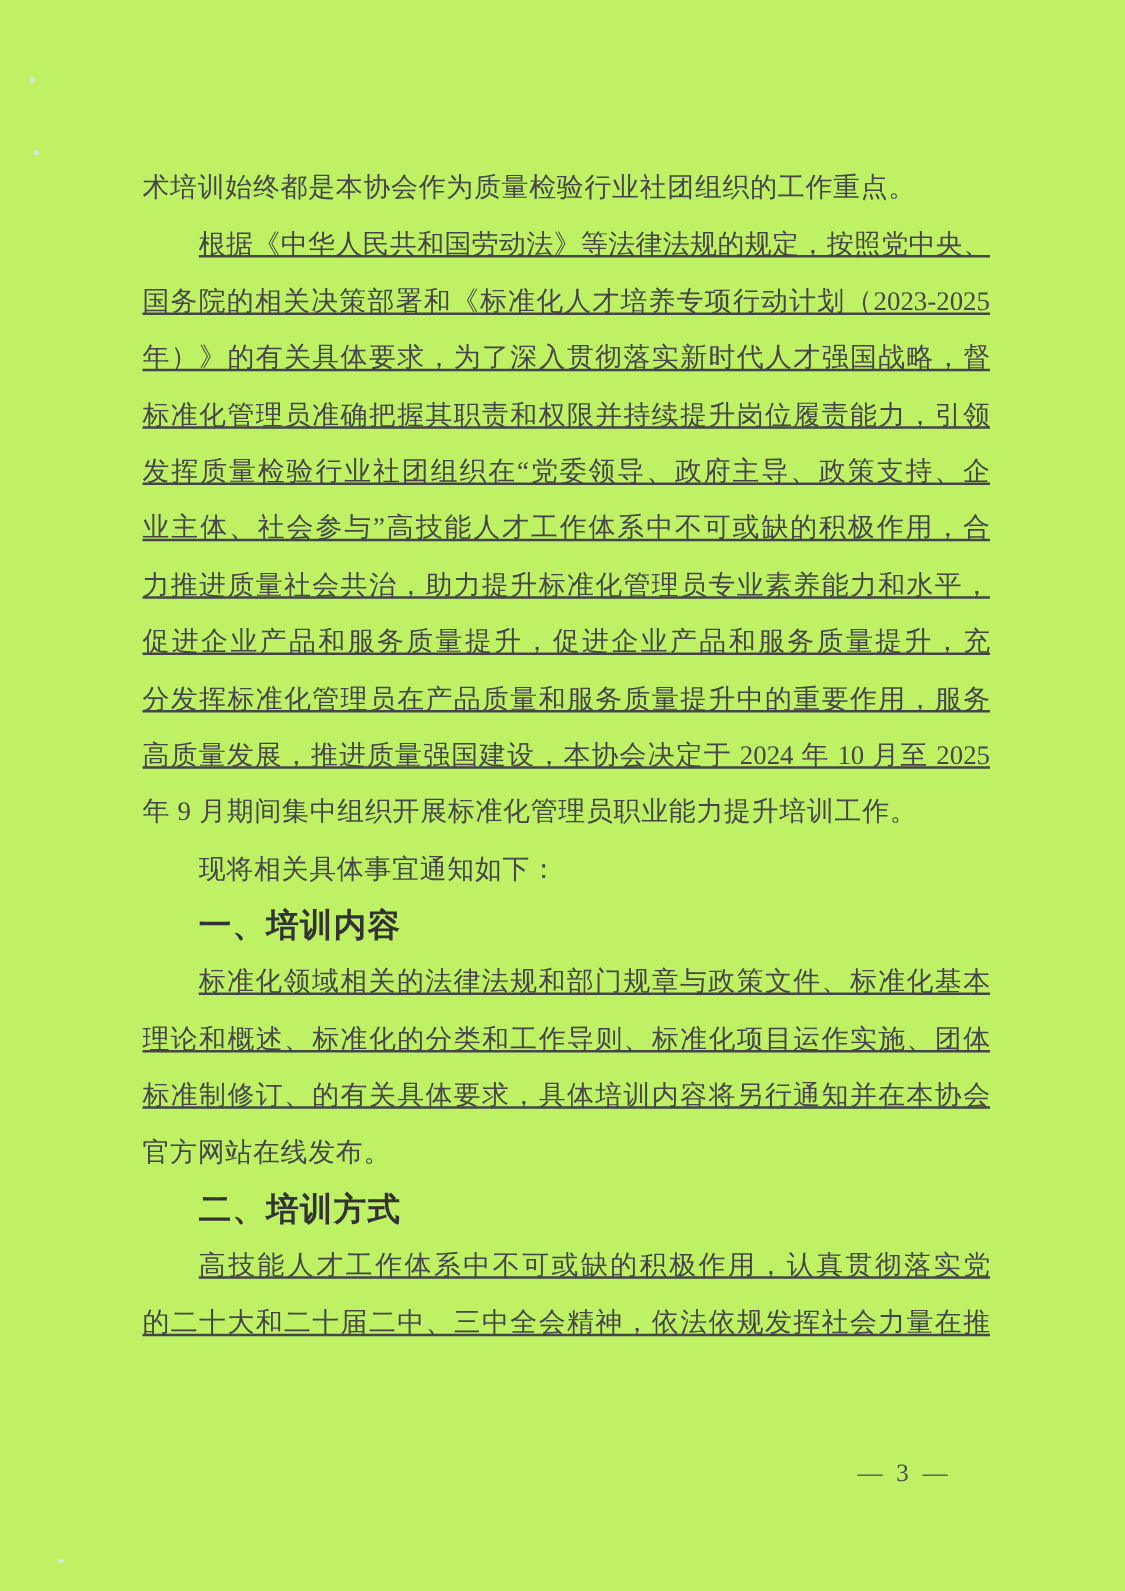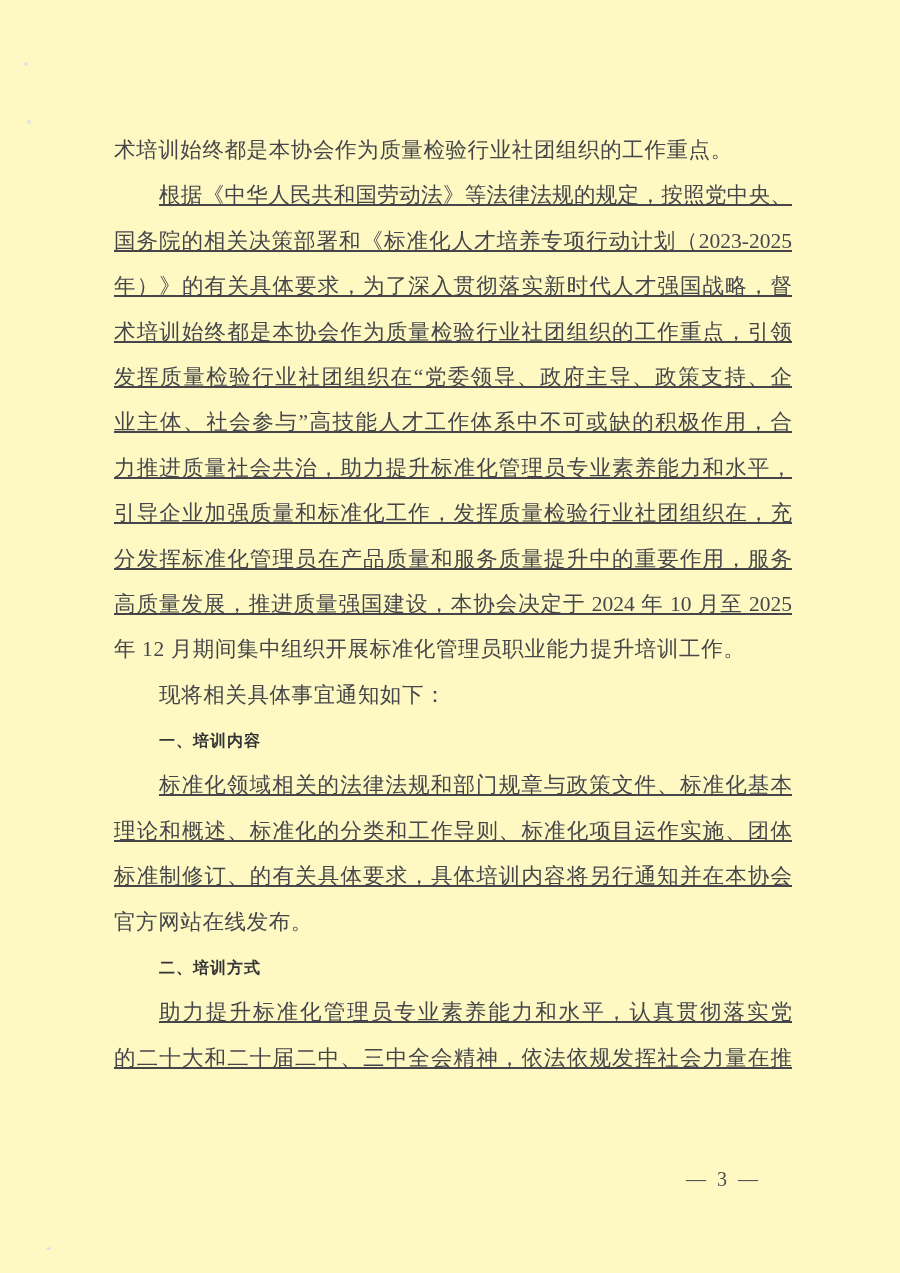--- a/index.html
+++ b/index.html
@@ -1,21 +1,21 @@
 <!DOCTYPE html>
 <html><head>
 <meta charset="utf-8">
 <style>
   * { margin: 0; padding: 0; box-sizing: border-box; }
   html, body { background: #ffffff; }
   .page {
     position: relative;
     width: 900px;
     height: 1273px;
-    background: #fef9c3;
+    background: #bef264;
     overflow: hidden;
     font-family: "Liberation Serif", "DejaVu Serif", serif;
   }
   .content {
     position: absolute;
     left: 114px;
     top: 128px;
     width: 678px;
   }
   .ln {
@@ -31,21 +31,21 @@
     text-align: justify;
     text-align-last: justify;
     text-justify: inter-character;
     letter-spacing: 0;
     text-decoration: underline;
   }
   .ln.ind { padding-left: 45px; }
   .ln.head {
     font-family: "Liberation Sans", "DejaVu Sans", sans-serif;
     font-weight: 700;
-    font-size: 16px;
+    font-size: 26px;
     color: #333336;
     letter-spacing: 1px;
   }
   .pagenum {
     position: absolute;
     left: 686px;
     top: 1168px;
     font-size: 20px;
     color: #4c4c52;
     letter-spacing: 3px;
@@ -66,33 +66,33 @@
 <div class="page">
   <span class="speck s1"></span>
   <span class="speck s2"></span>
   <span class="speck s3"></span>
 
   <div class="content">
     <div class="ln">术培训始终都是本协会作为质量检验行业社团组织的工作重点。</div>
     <div class="ln ind j">根据《中华人民共和国劳动法》等法律法规的规定，按照党中央、</div>
     <div class="ln j">国务院的相关决策部署和《标准化人才培养专项行动计划（2023-2025</div>
     <div class="ln j">年）》的有关具体要求，为了深入贯彻落实新时代人才强国战略，督</div>
-    <div class="ln j">术培训始终都是本协会作为质量检验行业社团组织的工作重点，引领</div>
+    <div class="ln j">标准化管理员准确把握其职责和权限并持续提升岗位履责能力，引领</div>
     <div class="ln j">发挥质量检验行业社团组织在“党委领导、政府主导、政策支持、企</div>
     <div class="ln j">业主体、社会参与”高技能人才工作体系中不可或缺的积极作用，合</div>
     <div class="ln j">力推进质量社会共治，助力提升标准化管理员专业素养能力和水平，</div>
-    <div class="ln j">引导企业加强质量和标准化工作，发挥质量检验行业社团组织在，充</div>
+    <div class="ln j">促进企业产品和服务质量提升，促进企业产品和服务质量提升，充</div>
     <div class="ln j">分发挥标准化管理员在产品质量和服务质量提升中的重要作用，服务</div>
     <div class="ln j">高质量发展，推进质量强国建设，本协会决定于 2024 年 10 月至 2025</div>
-    <div class="ln">年 12 月期间集中组织开展标准化管理员职业能力提升培训工作。</div>
+    <div class="ln">年 9 月期间集中组织开展标准化管理员职业能力提升培训工作。</div>
     <div class="ln ind">现将相关具体事宜通知如下：</div>
     <div class="ln ind head">一、培训内容</div>
     <div class="ln ind j">标准化领域相关的法律法规和部门规章与政策文件、标准化基本</div>
     <div class="ln j">理论和概述、标准化的分类和工作导则、标准化项目运作实施、团体</div>
     <div class="ln j">标准制修订、的有关具体要求，具体培训内容将另行通知并在本协会</div>
     <div class="ln">官方网站在线发布。</div>
     <div class="ln ind head">二、培训方式</div>
-    <div class="ln ind j">助力提升标准化管理员专业素养能力和水平，认真贯彻落实党</div>
+    <div class="ln ind j">高技能人才工作体系中不可或缺的积极作用，认真贯彻落实党</div>
     <div class="ln j">的二十大和二十届二中、三中全会精神，依法依规发挥社会力量在推</div>
   </div>
 
   <div class="pagenum">— 3 —</div>
 </div>
 
 </body></html>

